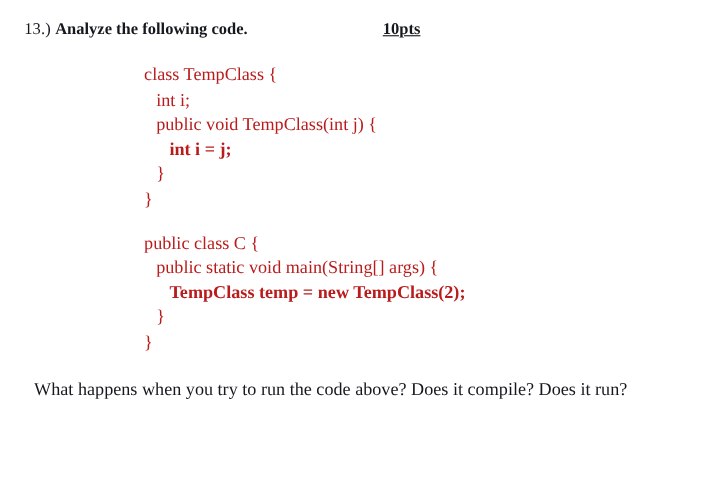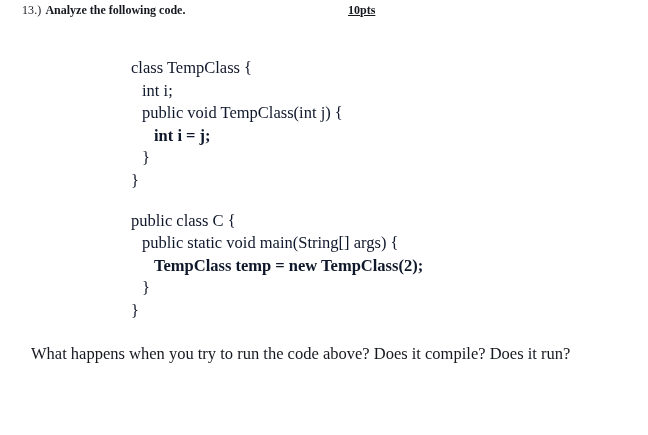--- a/index.html
+++ b/index.html
@@ -21,24 +21,24 @@
   .page {
     position: relative;
     width: 648px;
     height: 435px;
   }
 
   
   .question-header {
     position: absolute;
     left: 22px;
-    top: 0;
+    top: 17px;
     width: 600px;
     white-space: nowrap;
-    font-size: 12px;
+    font-size: 15px;
     line-height: 20px;
   }
   .q-number {
     font-weight: 400;
     letter-spacing: 0.1px;
   }
   .q-title {
     font-weight: 700;
     margin-left: 4px;
   }
@@ -52,21 +52,21 @@
 
   
   .code-block {
     position: absolute;
     left: 131px;
     top: 57px;
     font-family: "Liberation Serif", "DejaVu Serif", serif;
     font-size: 16.5px;
     line-height: 22.6px;
     white-space: pre;
-    color: #0f172a;
+    color: #b91c1c;
   }
   .code-line {
     white-space: pre;
     height: 22.6px;
   }
   .code-line.blank {
     height: 17px;
   }
   .indent-1 { padding-left: 11px; }
   .indent-2 { padding-left: 23px; font-weight: bold; }

